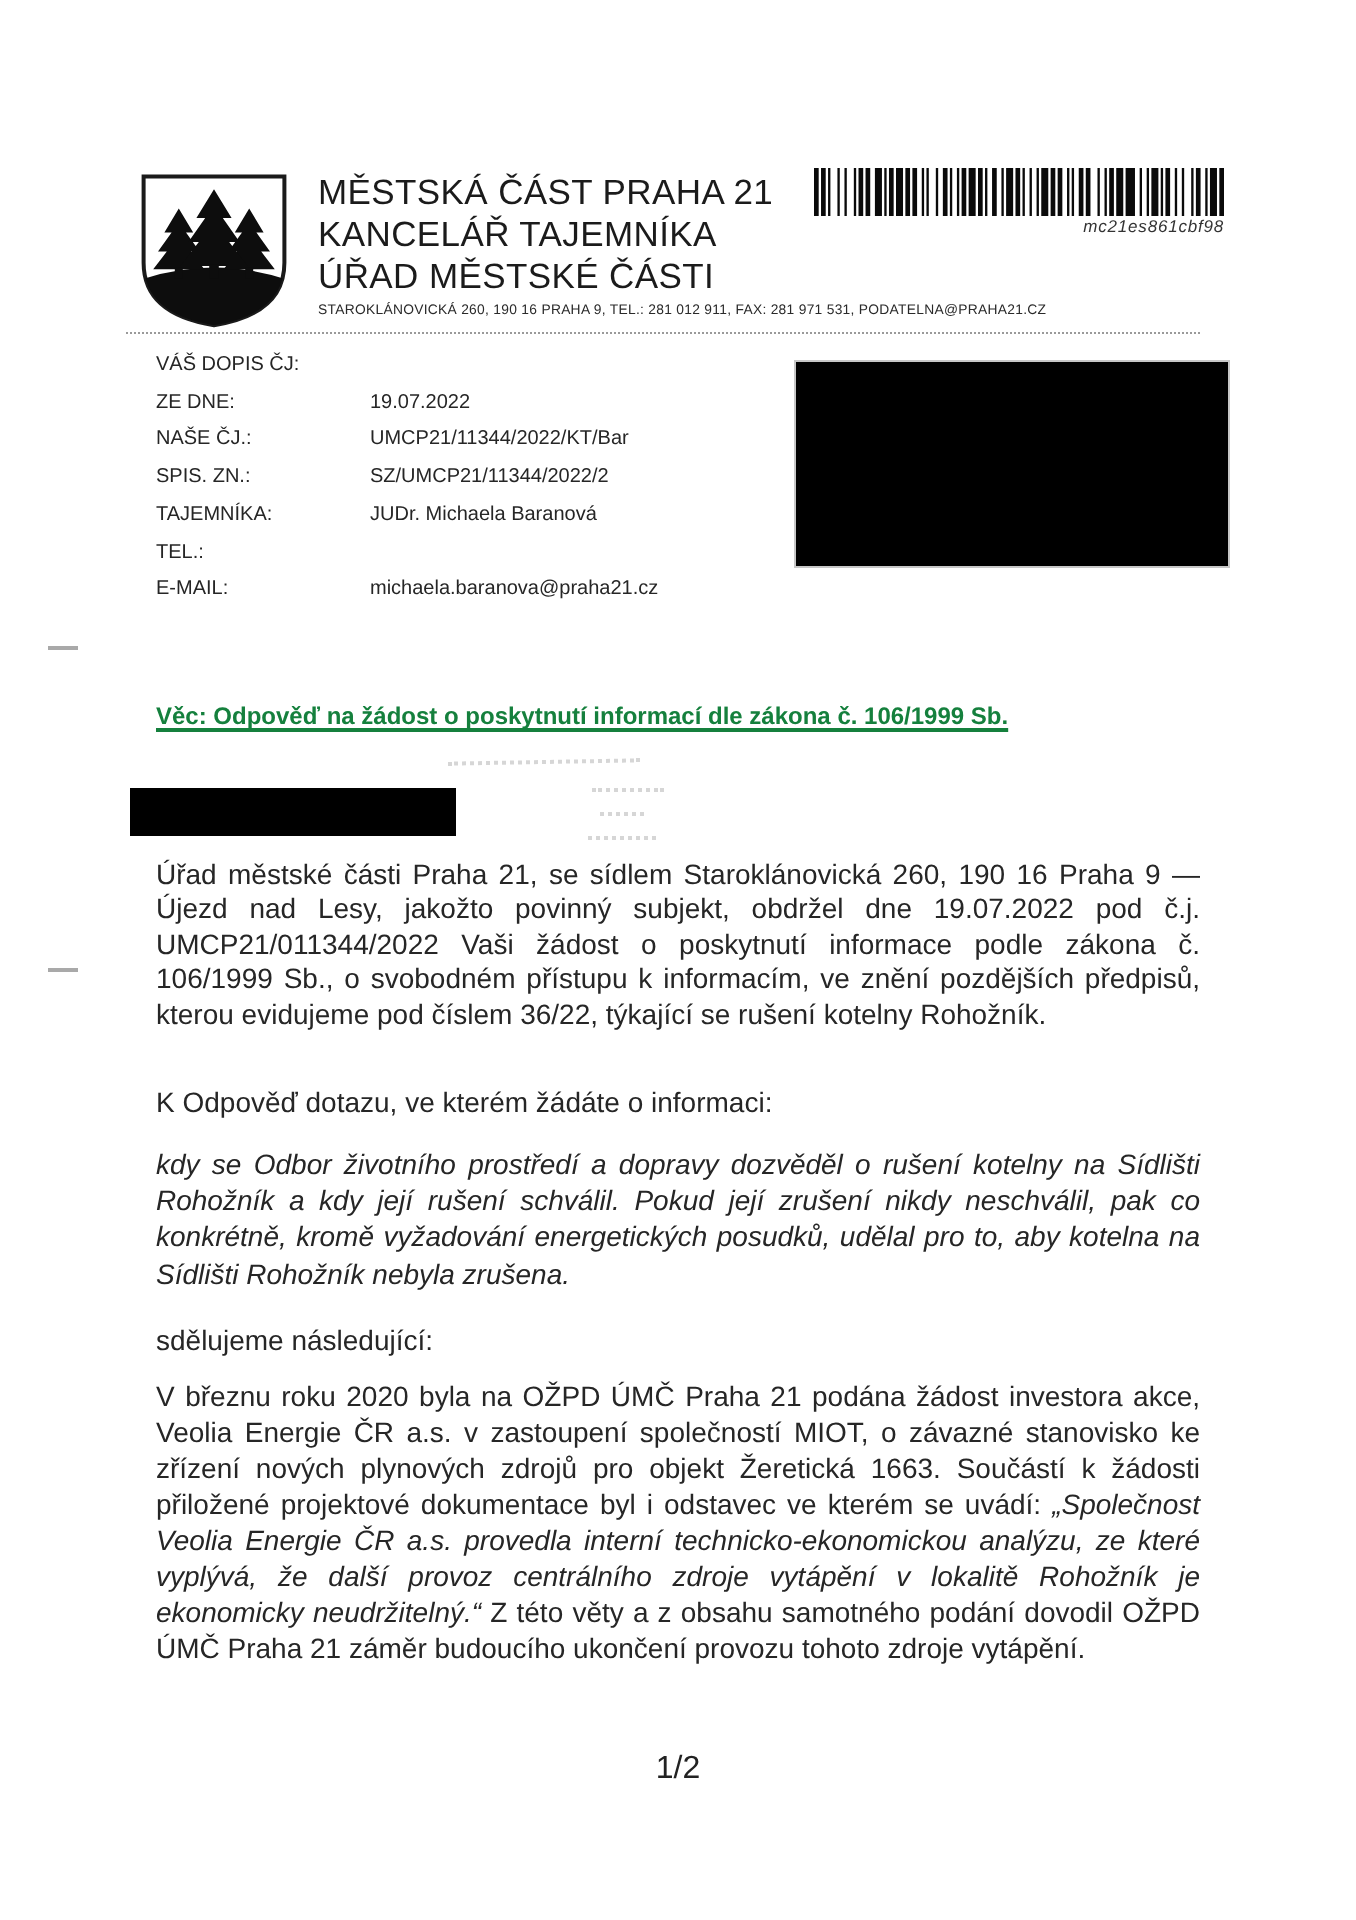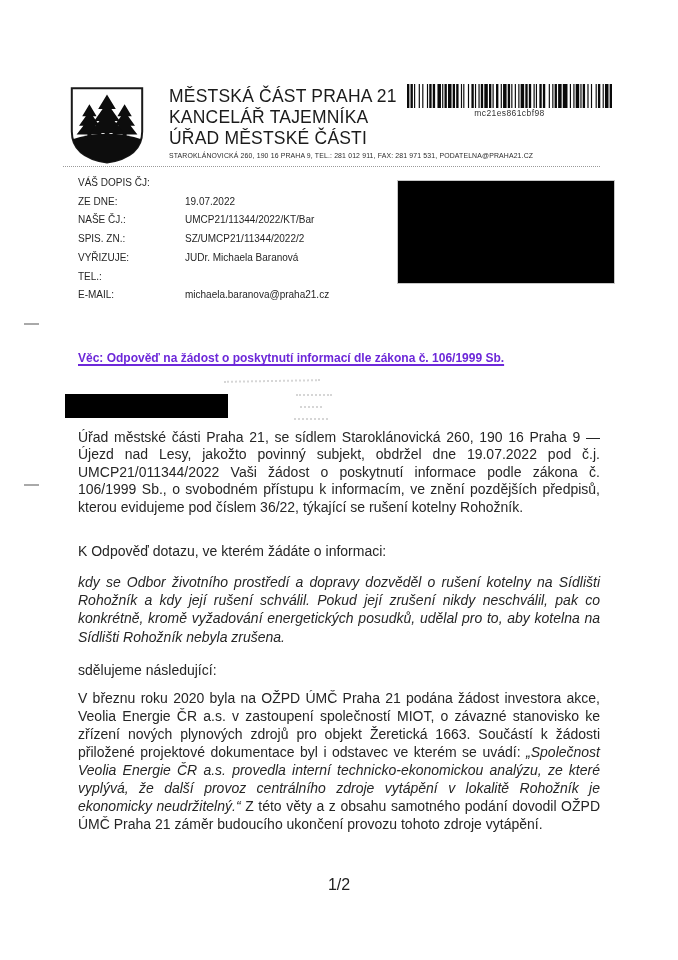--- a/index.html
+++ b/index.html
@@ -6,51 +6,51 @@
   .page {
     position:relative; width:678px; height:960px; margin:0 auto;
     background:#ffffff; overflow:hidden;
     font-family:"Liberation Sans","DejaVu Sans",sans-serif;
     color:#262626;
   }
 
   
   .header { position:absolute; top:85px; left:66px; right:60px; display:flex; align-items:flex-start; }
   .logo { width:82px; height:80px; flex:0 0 auto; }
-  .org-block { margin-left:21px; padding-top:1px; }
+  .org-block { margin-left:11px; padding-top:1px; }
   .org-line {
     font-size:17.5px; line-height:21px; font-weight:500;
     letter-spacing:.2px; color:#1b1b1b; white-space:nowrap;
   }
   .address-line {
     margin-top:3px; font-size:6.9px; letter-spacing:.15px;
     color:#2a2a2a; white-space:nowrap; font-weight:500;
   }
 
   
-  .barcode-wrap { position:absolute; top:84px; right:66px; width:205px; text-align:center; }
+  .barcode-wrap { position:absolute; top:84px; right:66px; width:205px; text-align:right;font-style:italic; }
   .barcode { width:205px; height:24px; display:block; }
   .barcode-text { font-size:8.5px; color:#333; margin-top:0px; letter-spacing:.4px; }
 
   
   .sep-line { position:absolute; top:166px; left:63px; width:537px; border-top:1px dotted #9a9a9a; }
 
   
   .meta { position:absolute; top:174px; left:78px; font-size:10px; line-height:18.7px; }
   .meta-row { display:flex; }
   .meta-label { width:107px; flex:0 0 auto; }
   .meta-value { white-space:nowrap; }
 
   .redaction-1 { position:absolute; top:181px; left:398px; width:216px; height:102px; background:#000; outline:1px solid #c7c7c7; }
   .redaction-2 { position:absolute; top:394px; left:65px; width:163px; height:24px; background:#000; }
 
   
   .subject {
     position:absolute; top:351px; left:78px; right:70px;
-    font-size:12px; font-weight:bold; color:#6d28d9;
+    font-size:12px; font-weight:bold; color:#15803d;
   }
   .subject span { text-decoration:underline; text-decoration-thickness:1.5px; text-underline-offset:2px; }
 
   
   .stamp-marks { position:absolute; top:376px; left:196px; width:190px; height:48px; opacity:.6; }
   .stamp-marks div { position:absolute; border-bottom:2px dotted #bcbcbc; }
   .sm1 { top:4px;  left:28px;  width:96px; transform:rotate(-1deg); }
   .sm2 { top:18px; left:100px; width:36px; }
   .sm3 { top:30px; left:104px; width:22px; border-bottom-color:#c8c8c8; }
   .sm4 { top:42px; left:98px;  width:34px; border-bottom-color:#c4c4c4; }
@@ -176,21 +176,21 @@
     </div>
     <div class="meta-row">
       <span class="meta-label">NAŠE ČJ.:</span>
       <span class="meta-value">UMCP21/11344/2022/KT/Bar</span>
     </div>
     <div class="meta-row">
       <span class="meta-label">SPIS. ZN.:</span>
       <span class="meta-value">SZ/UMCP21/11344/2022/2</span>
     </div>
     <div class="meta-row">
-      <span class="meta-label">VYŘIZUJE:</span>
+      <span class="meta-label">TAJEMNÍKA:</span>
       <span class="meta-value">JUDr. Michaela Baranová</span>
     </div>
     <div class="meta-row">
       <span class="meta-label">TEL.:</span>
       <span class="meta-value"></span>
     </div>
     <div class="meta-row">
       <span class="meta-label">E-MAIL:</span>
       <span class="meta-value">michaela.baranova@praha21.cz</span>
     </div>

